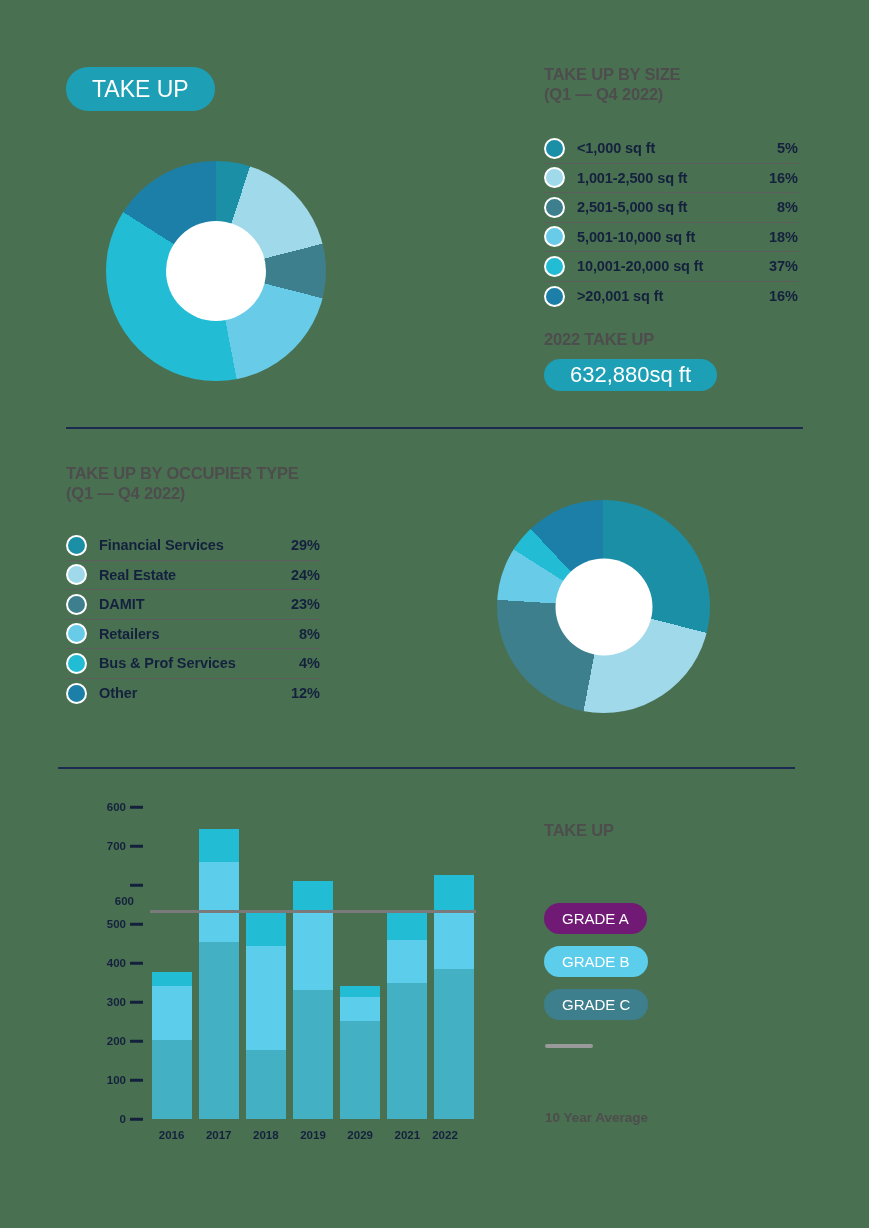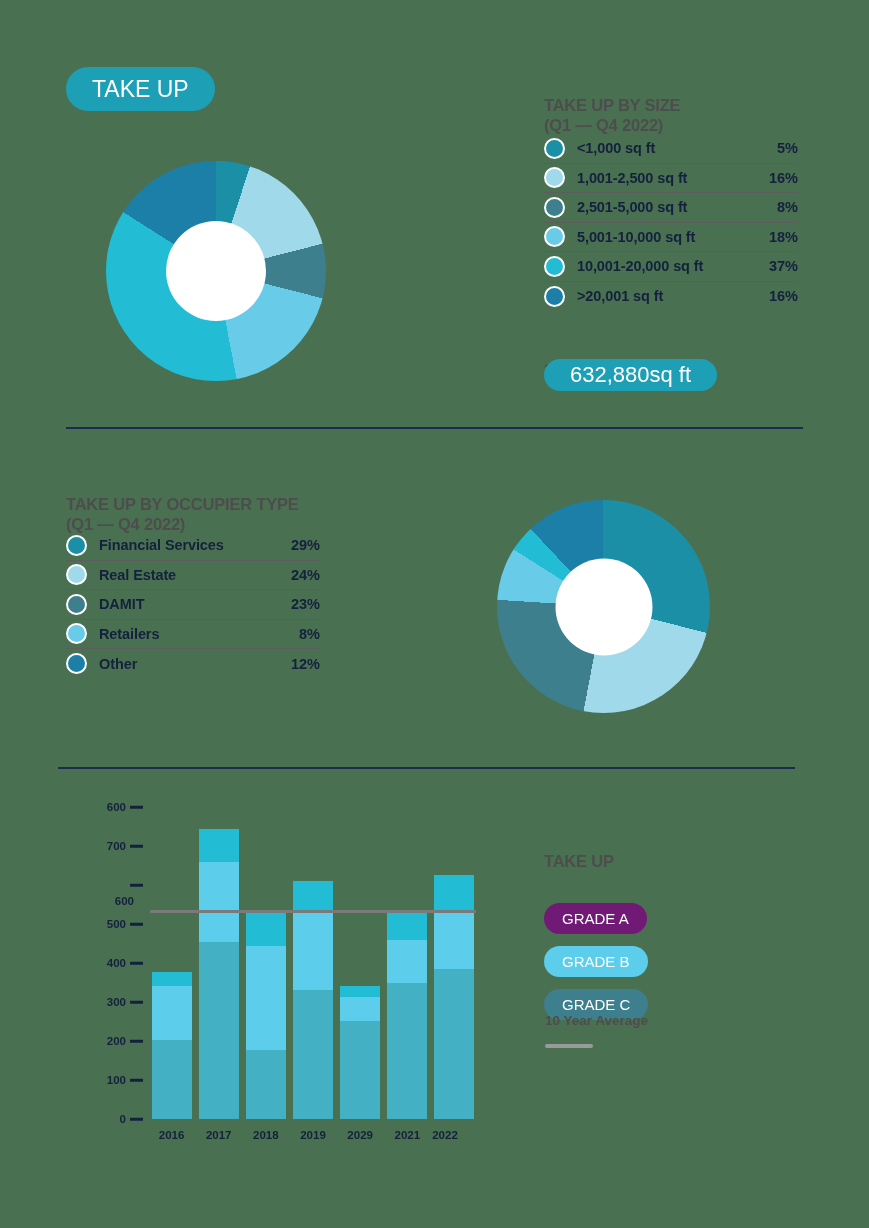--- a/index.html
+++ b/index.html
@@ -8,21 +8,21 @@
     background:#4a7052;
     font-family:"Liberation Sans", sans-serif;
     position:relative; overflow:hidden;
     -webkit-font-smoothing:antialiased;
   }
   .page { position:absolute; inset:0; }
 
   
   .sec-title {
     color:#4d4d4d; font-weight:bold; font-size:16.5px;
-    letter-spacing:-0.2px; line-height:1.22; text-transform:uppercase;margin-top:31px;
+    letter-spacing:-0.2px; line-height:1.22; text-transform:uppercase;
   }
   .divider {
     position:absolute; height:2px; background:#1b2a4e;
   }
 
   
   .pill {
     display:inline-flex; align-items:center; justify-content:center;
     color:#ffffff; border-radius:999px; font-weight:normal;
     box-sizing:border-box; white-space:nowrap;
@@ -152,20 +152,25 @@
       </div>
       <div class="legend-row">
         <span class="legend-dot" style="background: rgb(61, 127, 140);"></span>
         <span class="legend-label">DAMIT</span>
         <span class="legend-val">23%</span>
       </div>
       <div class="legend-row">
         <span class="legend-dot" style="background: rgb(104, 203, 232);"></span>
         <span class="legend-label">Retailers</span>
         <span class="legend-val">8%</span>
+      </div>
+      <div class="legend-row">
+        <span class="legend-dot" style="background: rgb(34, 188, 212);"></span>
+        <span class="legend-label">Bus &amp; Prof Services</span>
+        <span class="legend-val">4%</span>
       </div>
       <div class="legend-row">
         <span class="legend-dot" style="background: rgb(27, 127, 168);"></span>
         <span class="legend-label">Other</span>
         <span class="legend-val">12%</span>
       </div>
     </div>
 
   <div class="donut" id="donut-occ" style="left: 497px; top: 500px; width: 213px; height: 213px; background: conic-gradient(rgb(27, 143, 166) 0deg, rgb(27, 143, 166) 104.4deg, rgb(159, 217, 234) 104.4deg, rgb(159, 217, 234) 190.8deg, rgb(61, 127, 140) 190.8deg, rgb(61, 127, 140) 273.6deg, rgb(104, 203, 232) 273.6deg, rgb(104, 203, 232) 302.4deg, rgb(34, 188, 212) 302.4deg, rgb(34, 188, 212) 316.8deg, rgb(27, 127, 168) 316.8deg, rgb(27, 127, 168) 360deg);">
     <div class="hole" style="width:97px;height:97px;"></div>
@@ -241,15 +246,15 @@
     <div>TAKE UP</div>
   </div>
 
   <div id="grade-badges" style="position:absolute;left:544px;top:903px;">
       <div class="pill pill-grade" style="background: #701a75; position: absolute; left: 0px; top: 0px; min-width: 100px;">GRADE A</div>
       <div class="pill pill-grade" style="background: rgb(92, 205, 234); position: absolute; left: 0px; top: 43px; min-width: 100px;">GRADE B</div>
       <div class="pill pill-grade" style="background: rgb(61, 127, 140); position: absolute; left: 0px; top: 86px; min-width: 100px;">GRADE C</div>
     </div>
 
   <div class="avgswatch" style="left:545px;top:1044px;"></div>
-  <div class="avgtext" style="left:545px;top:1013px;">10 Year Average</div>
+  <div class="avgtext" style="left:545px;top:1110px;">10 Year Average</div>
 
 </div>
 
 </body></html>

